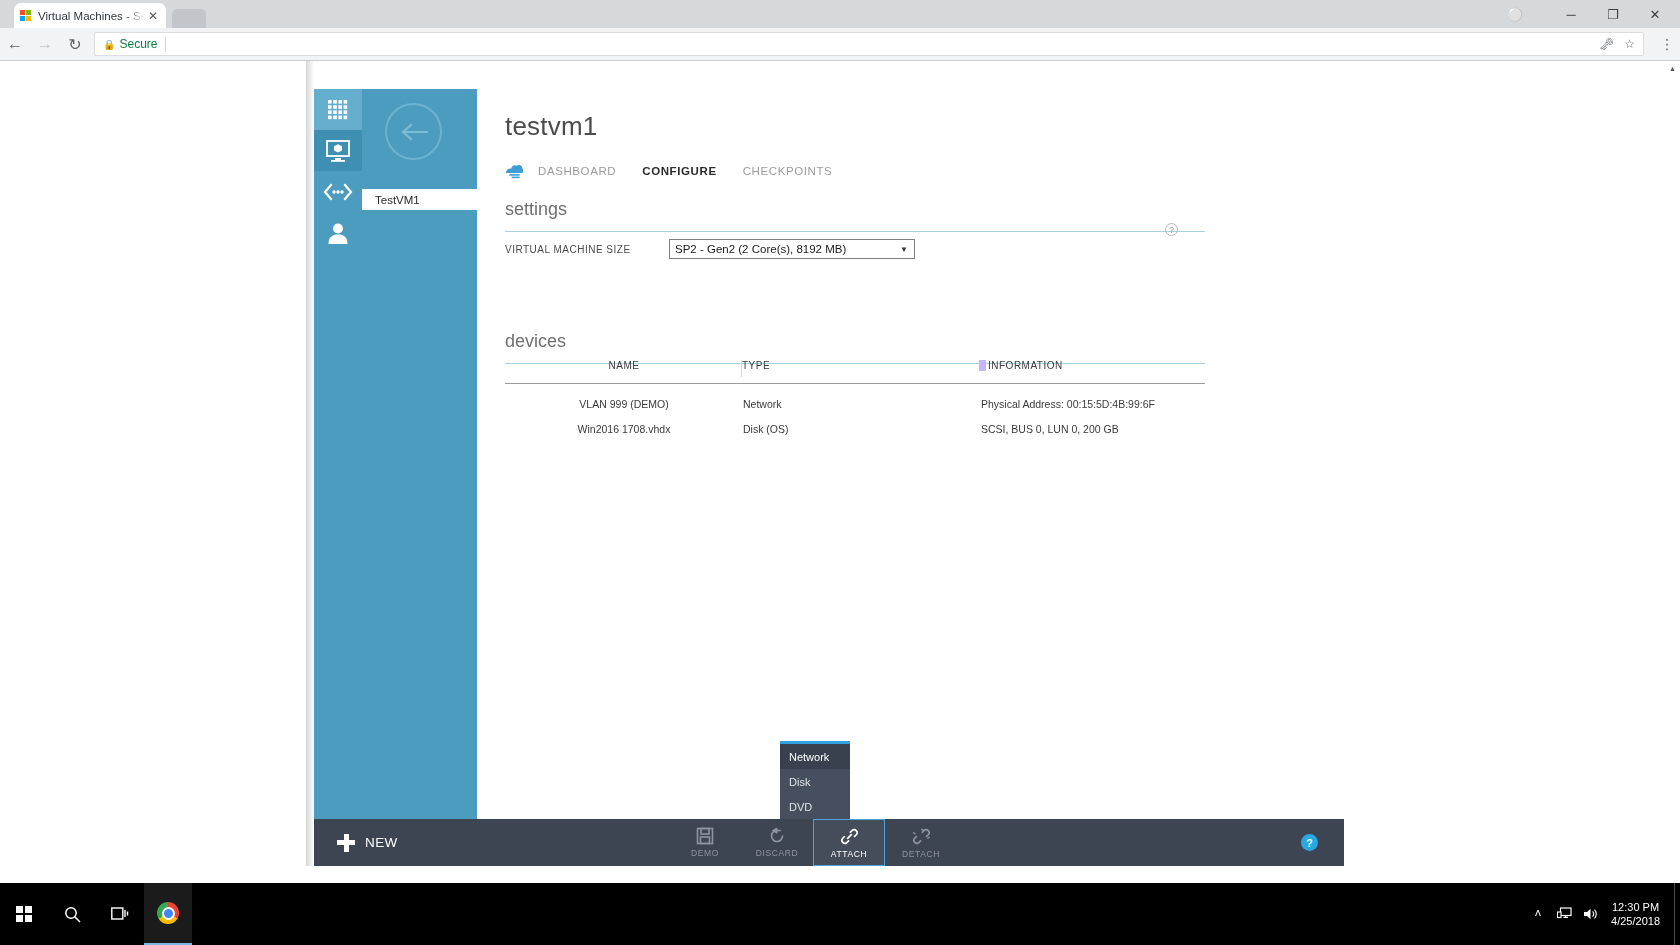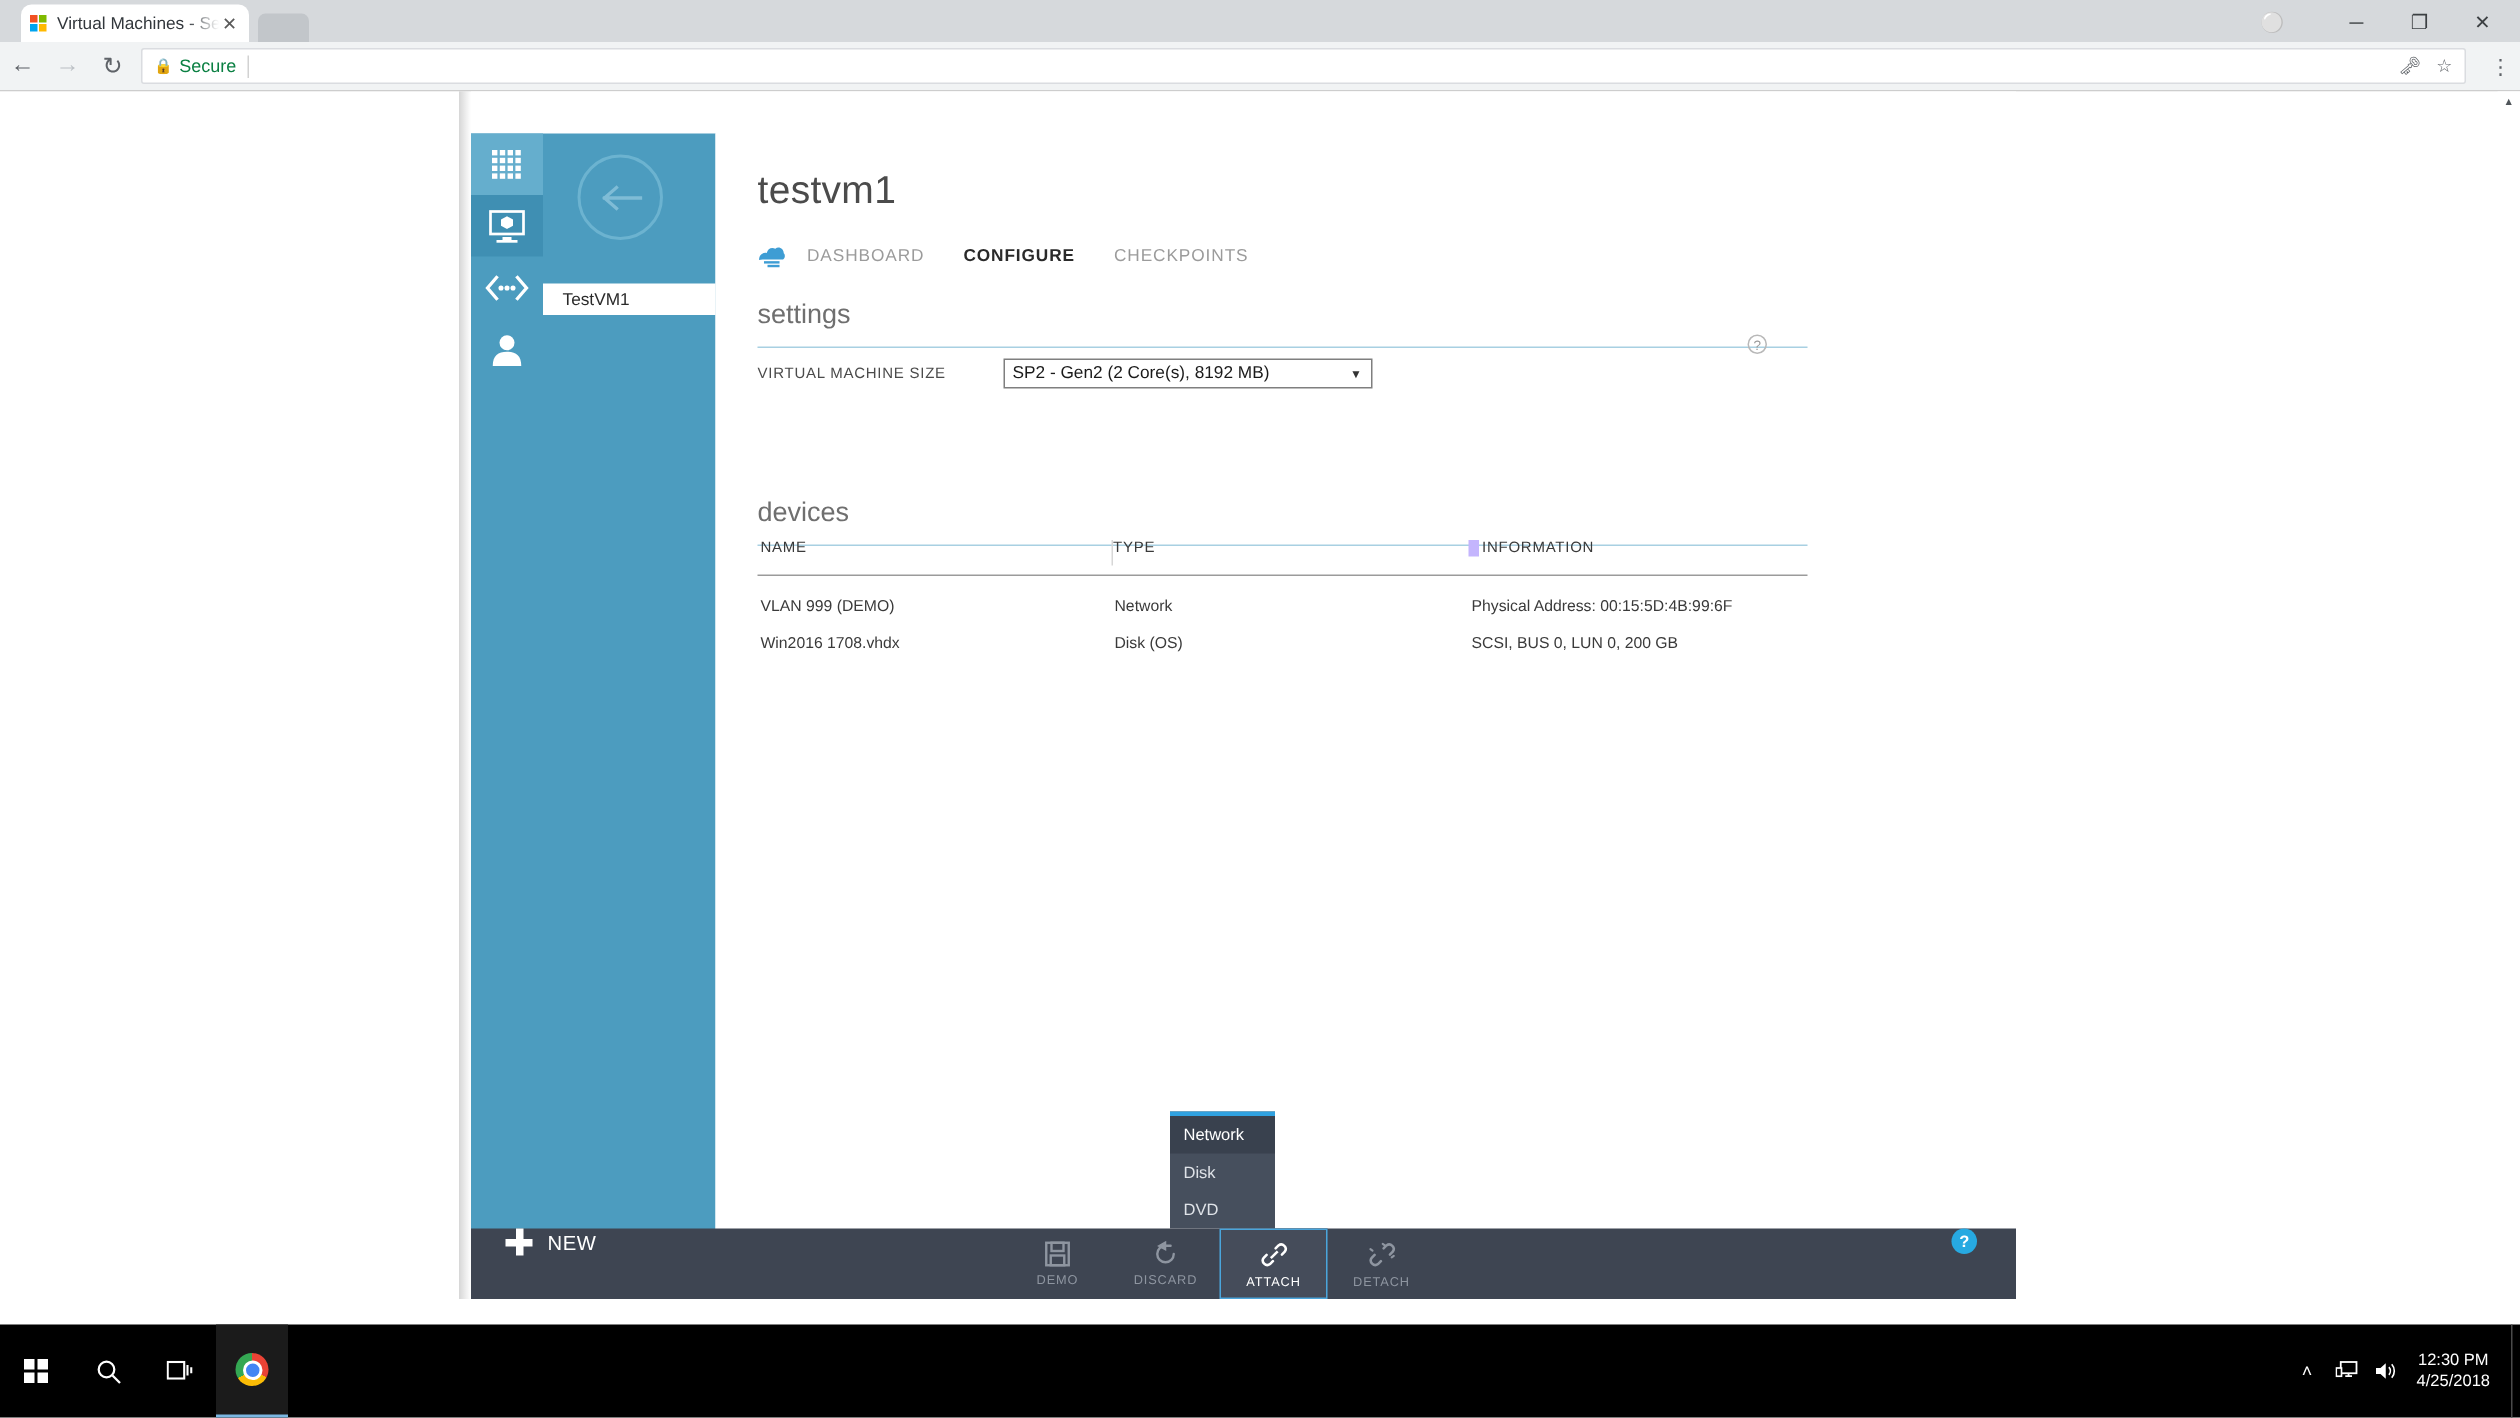--- a/index.html
+++ b/index.html
@@ -142,28 +142,28 @@
     display:flex; align-items:center; justify-content:center; font-size:8px; color:#333;
   }
 
   
   .dev-table { position:absolute; left:28px; top:271px; width:700px; }
   .dev-head { display:flex; height:24px; align-items:flex-start; border-bottom:1px solid #9b9b9b;}
   .dev-head > div { font-size:10px; color:#3a3a3a; letter-spacing:0.5px; padding-left:2px;}
   .dev-head .c-sep { border-left:1px solid #d7d7d7; height:17px; width:0; padding:0 !important;}
   .dev-row { display:flex; height:25px; align-items:center; }
   .dev-row > div { font-size:10.5px; color:#3a3a3a; padding-left:2px;}
-  .col-name { width:236px; flex:0 0 236px;}
+  .col-name { width:236px; flex:0 0 236px;text-align:center;}
   .col-type { width:238px; flex:0 0 238px;}
   .col-info { flex:1 1 auto;}
 
   
   .cmdbar {
     position:absolute; left:0; bottom:0; width:1030px; height:47px;
-    background:#3e4552; display:flex; align-items:flex-start;
+    background:#3e4552; display:flex; align-items:center;
   }
   .new-btn { display:flex; align-items:center; margin-left:23px; }
   .plus { position:relative; width:18px; height:18px; margin-right:10px;}
   .plus::before{content:""; position:absolute; left:6.5px; top:0; width:5px; height:18px; background:#fff;}
   .plus::after{content:""; position:absolute; left:0; top:6.5px; width:18px; height:5px; background:#fff;}
   .new-label { color:#ffffff; font-size:13.5px; letter-spacing:0.4px;}
 
   .cmd-group { position:absolute; left:355px; bottom:0; height:47px; display:flex; align-items:stretch;}
   .cmd {
     width:72px; height:47px; display:flex; flex-direction:column;

